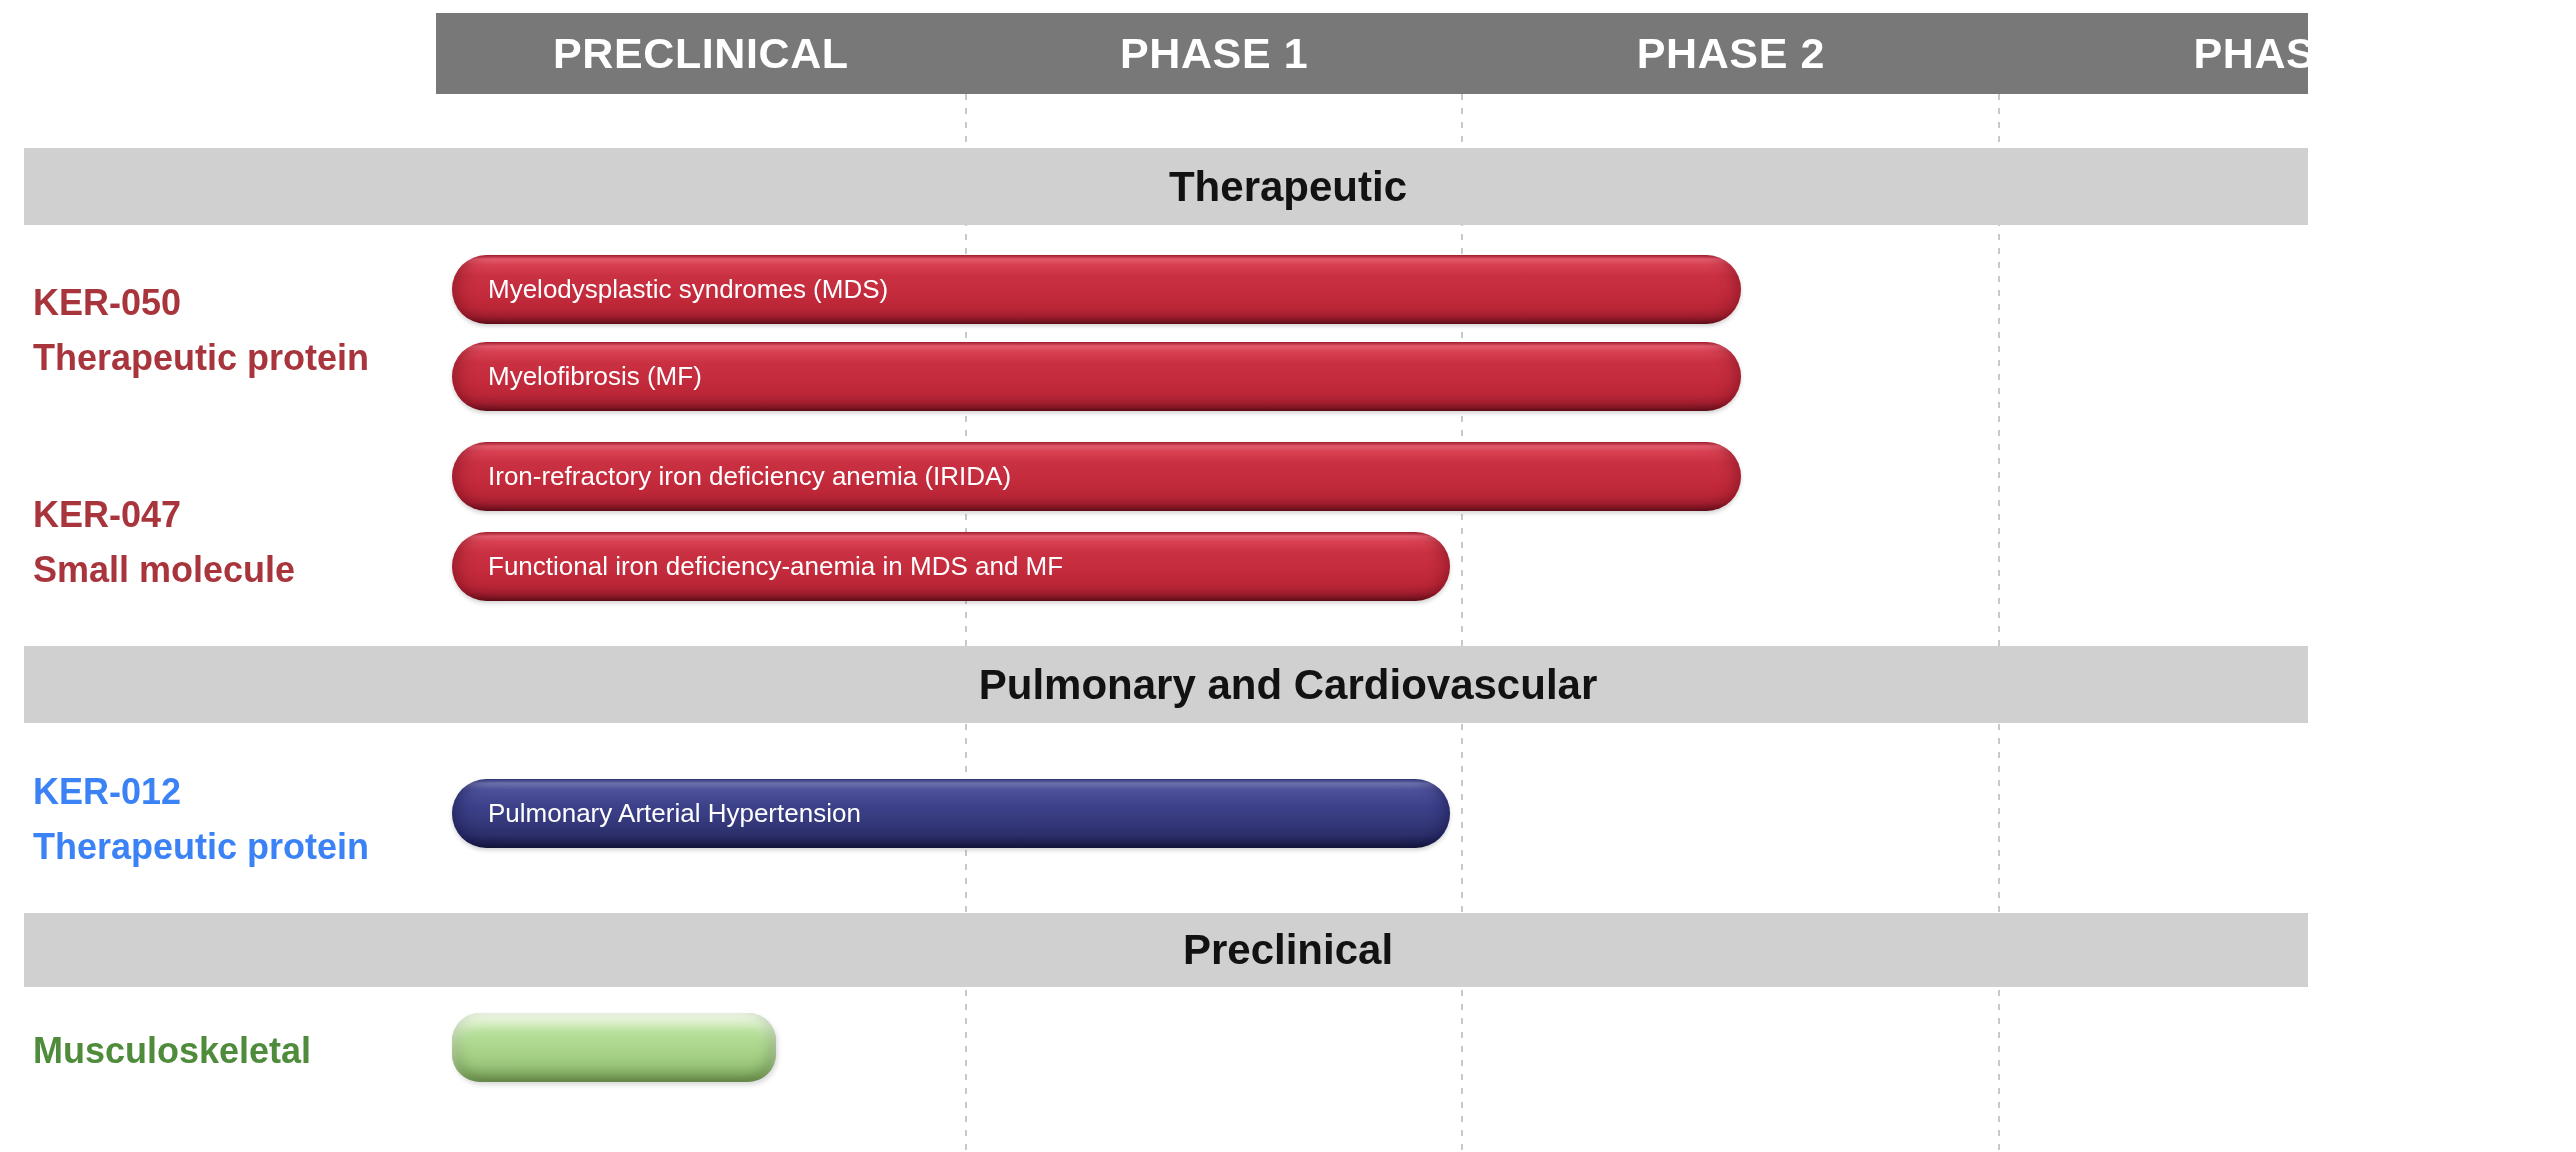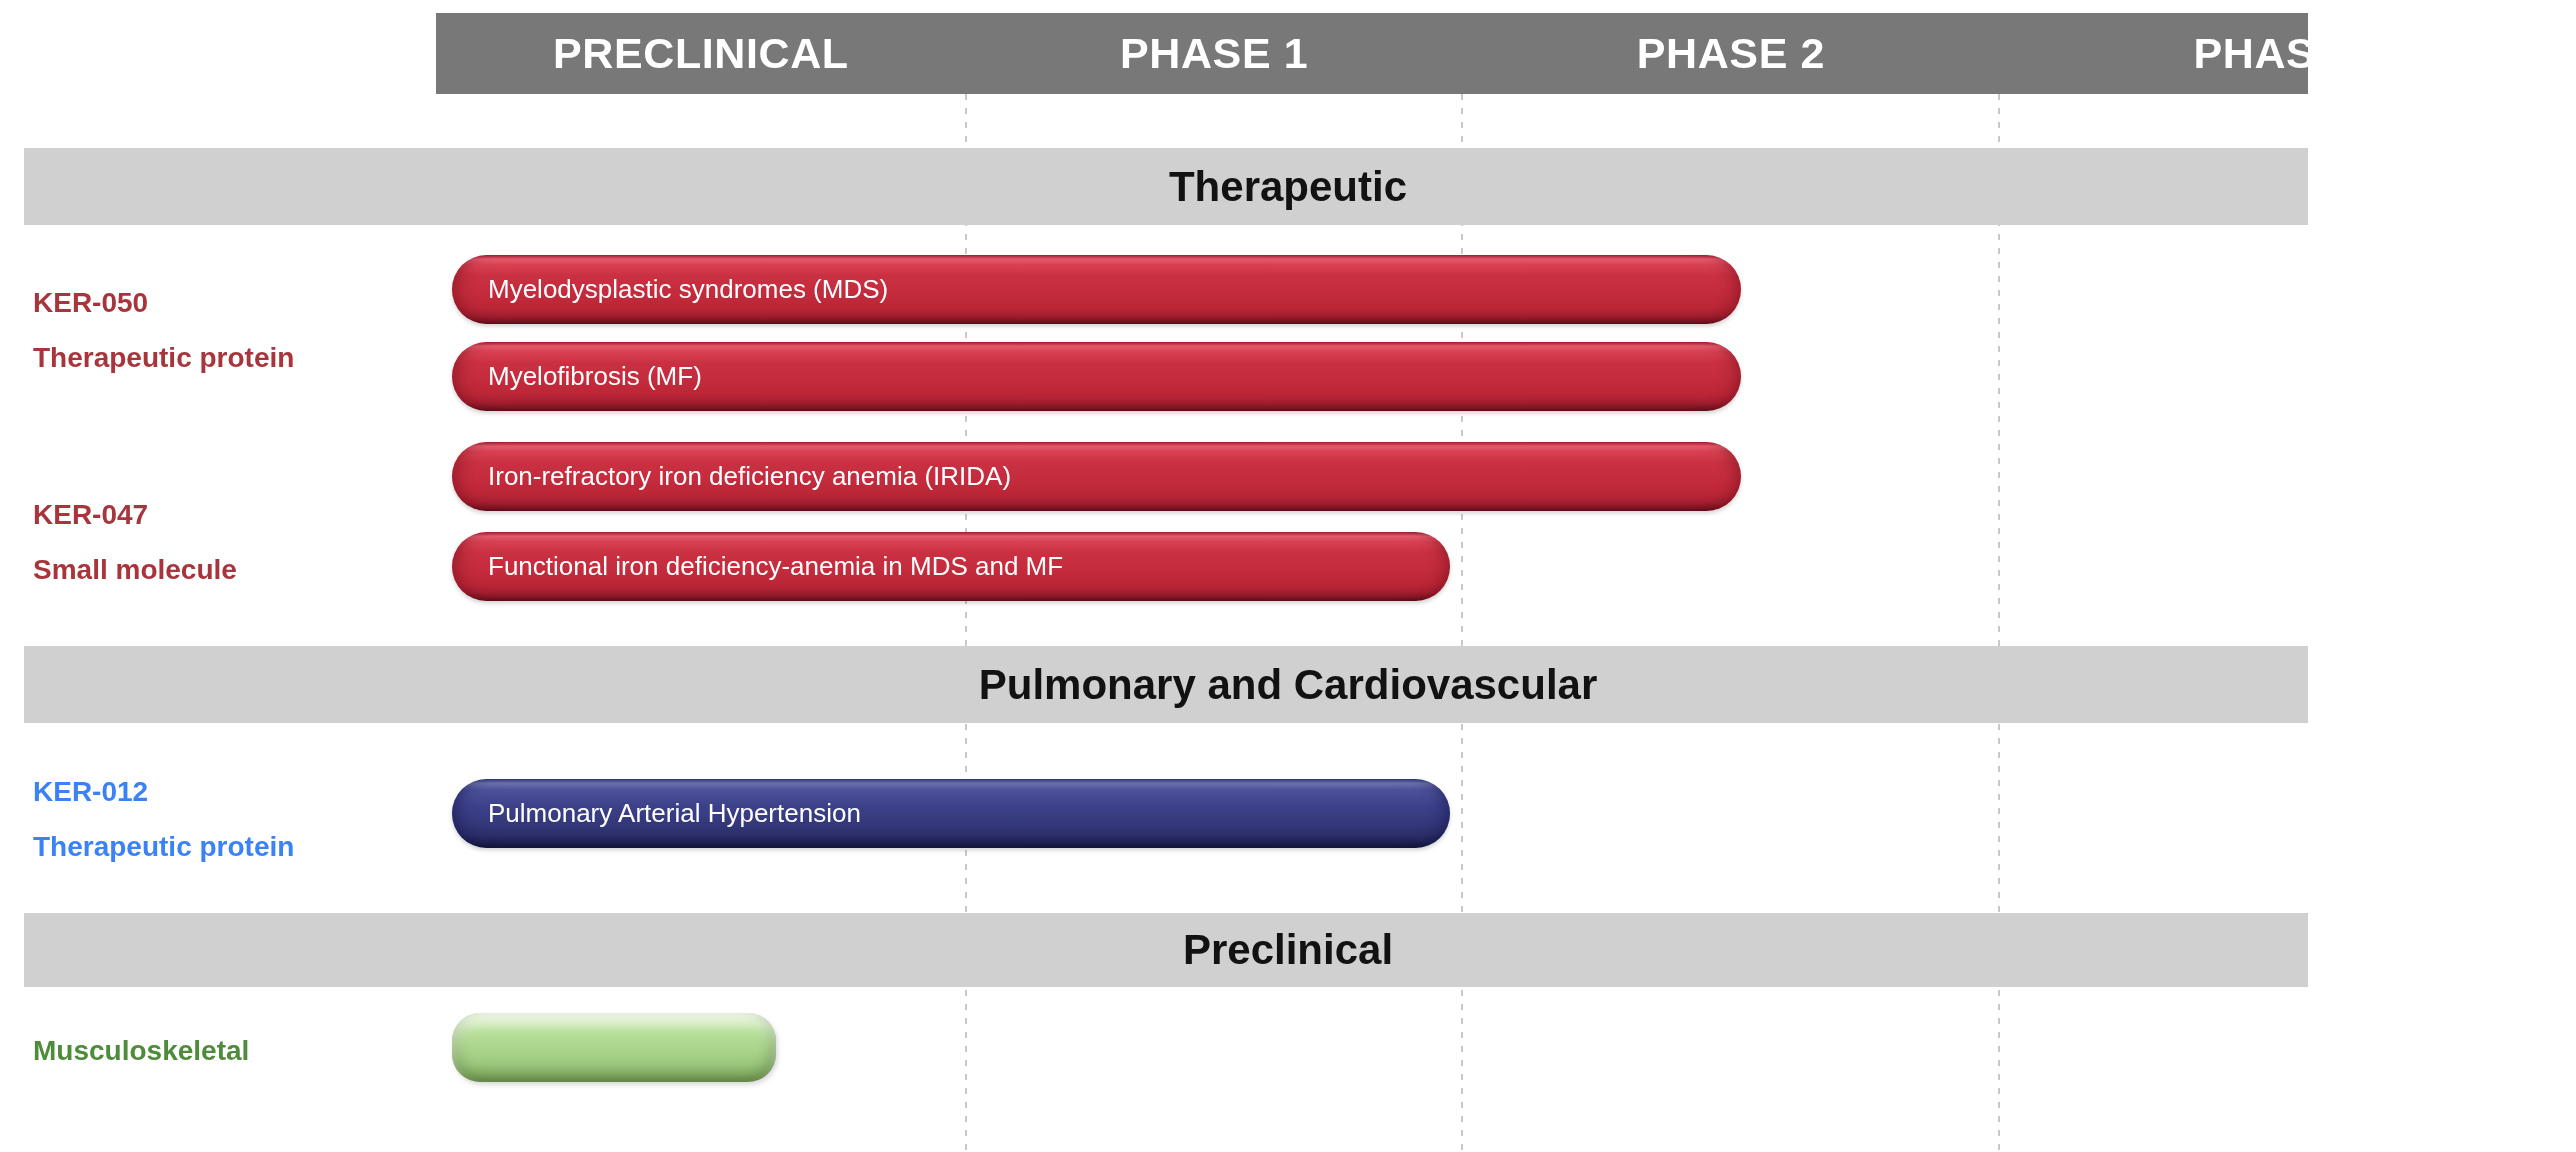--- a/index.html
+++ b/index.html
@@ -27,21 +27,21 @@
   .band{
     position:absolute;left:23.5px;width:2529px;background:#d1d0d0;z-index:1;
     text-align:center;color:#121212;font-weight:bold;font-size:42px;
   }
   .band-hematology{top:148px;height:77px;line-height:77px;}
   .band-cardio{top:646px;height:77px;line-height:77px;}
   .band-preclinical{top:913px;height:74px;line-height:74px;}
   
   .program-label{
     position:absolute;left:33px;width:411px;z-index:2;
-    font-weight:bold;font-size:28px;line-height:55px;white-space:nowrap;
+    font-weight:bold;font-size:36px;line-height:55px;white-space:nowrap;
   }
   .label-red{color:#a8353c;}
   .label-blue{color:#3b82f6;}
   .label-green{color:#4e8c3b;}
   .lab-ker050{top:275px;} .lab-ker047{top:487px;} .lab-ker012{top:764px;} .lab-musculo{top:1023px;}
   
   .bar{
     position:absolute;left:452px;height:69px;border-radius:35px;z-index:2;
     color:#ffffff;font-size:26px;line-height:69px;white-space:nowrap;
     padding:0;box-sizing:border-box;

